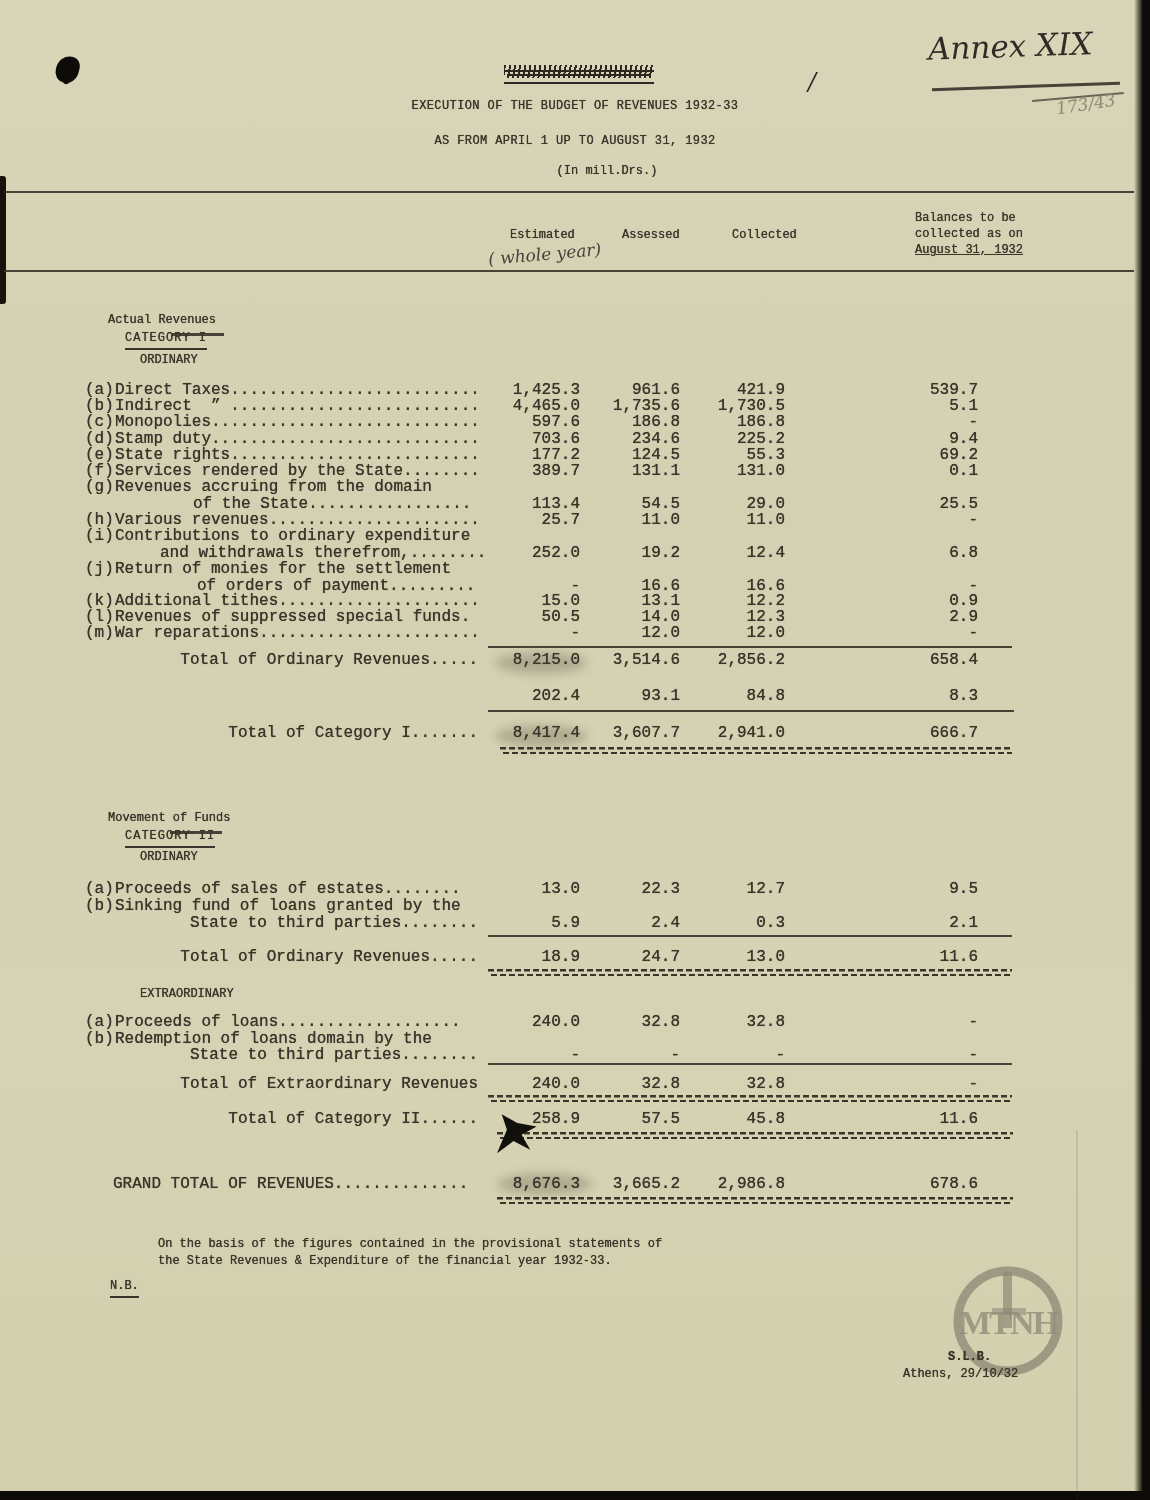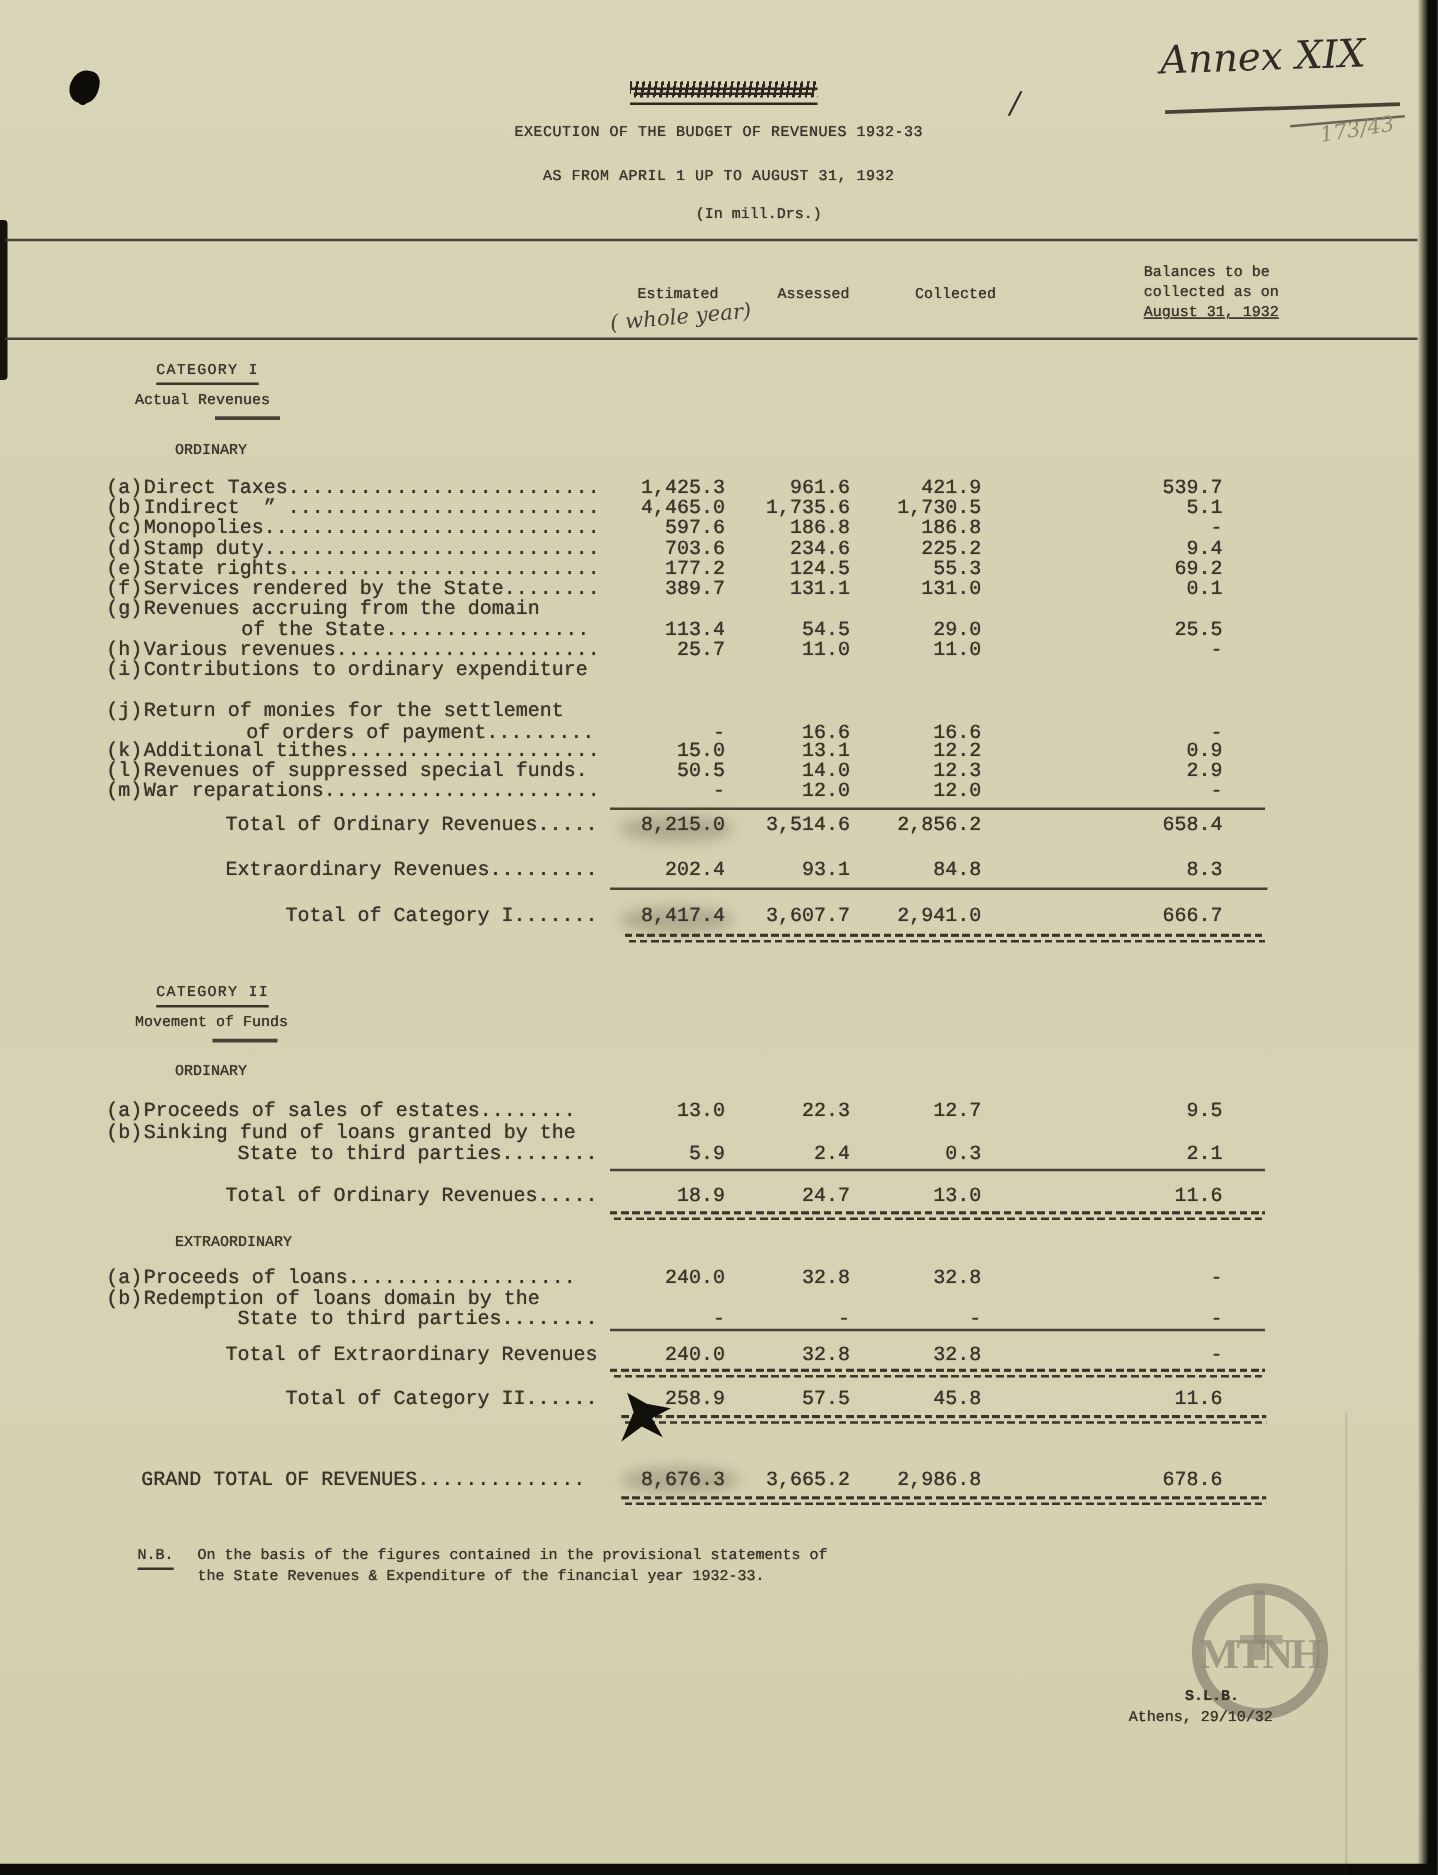--- a/index.html
+++ b/index.html
@@ -18,21 +18,21 @@
   .rt{left:115px;}
   .n{width:150px;text-align:right;}
   .ne{right:570px;} .na{right:470px;} .nc{right:365px;} .nbx{right:172px;}
   .tl{right:672px;width:430px;text-align:right;}
   .hr{position:absolute;height:2px;background:#3a352b;opacity:.92;}
   .eq{position:absolute;height:7px;
       background-image:repeating-linear-gradient(90deg,#3a352b 0 6px,rgba(0,0,0,0) 6px 9px),
                        repeating-linear-gradient(90deg,#3a352b 0 6px,rgba(0,0,0,0) 6px 9px);
       background-size:100% 2.5px,100% 2.5px;
       background-position:0 0,3px 4.5px;background-repeat:no-repeat,no-repeat;}
-  .underlined{border-bottom:2px solid #3a342a;padding-bottom:1px;}
+  .underlined{border-bottom:2px solid #3a342a;padding-bottom:1px;margin-top:42px;}
   .smudge{position:absolute;background:rgba(115,110,90,.38);filter:blur(5px);border-radius:50%;}
   .edge-right{position:absolute;top:0;right:0;width:16px;height:1500px;
       background:linear-gradient(90deg,rgba(50,44,30,.0),rgba(50,44,30,.45) 20%,#0c0b08 55%);}
   .edge-bottom{position:absolute;left:0;bottom:0;width:1150px;height:9px;background:#0c0b08;}
   .edge-left{position:absolute;left:0;top:176px;width:6px;height:128px;background:#15130c;border-radius:0 3px 3px 0;}
   .crease{position:absolute;left:1076px;top:1130px;width:2px;height:370px;background:rgba(60,55,40,.12);}
   .ink-dot{position:absolute;left:56px;top:56px;width:23px;height:27px;background:#0e0c08;
       border-radius:62% 40% 55% 48%;transform:rotate(14deg);
       box-shadow:2px 9px 0 -8px #0e0c08, -3px -2px 0 -7px #0e0c08;}
   .ink-arrow{position:absolute;left:494px;top:1112px;width:44px;height:40px;background:#12100b;
@@ -152,20 +152,27 @@
     <span class="rt">Various revenues......................</span>
     <span class="n ne">25.7</span>
     <span class="n na">11.0</span>
     <span class="n nc">11.0</span>
     <span class="n nbx">-</span>
   </div>
   <div class="row" style="top:528px">
     <span class="rl">(i)</span>
     <span class="rt">Contributions to ordinary expenditure</span>
   </div>
+  <div class="row" style="top:545px">
+    <span style="left:160px;">and withdrawals therefrom,........</span>
+    <span class="n ne">252.0</span>
+    <span class="n na">19.2</span>
+    <span class="n nc">12.4</span>
+    <span class="n nbx">6.8</span>
+  </div>
   <div class="row" style="top:561px">
     <span class="rl">(j)</span>
     <span class="rt">Return of monies for the settlement</span>
   </div>
   <div class="row" style="top:578px">
     <span style="left:197px;">of orders of payment.........</span>
     <span class="n ne">-</span>
     <span class="n na">16.6</span>
     <span class="n nc">16.6</span>
     <span class="n nbx">-</span>
@@ -199,21 +206,20 @@
   <div class="smudge" style="left:495px;top:652px;width:92px;height:22px;"></div>
 
   <div class="row" style="top:652px">
     <span class="tl">Total of Ordinary Revenues.....</span>
     <span class="n ne">8,215.0</span>
     <span class="n na">3,514.6</span>
     <span class="n nc">2,856.2</span>
     <span class="n nbx">658.4</span>
   </div>
   <div class="row" style="top:688px">
-    <span class="tl">Extraordinary Revenues.........</span>
     <span class="n ne">202.4</span>
     <span class="n na">93.1</span>
     <span class="n nc">84.8</span>
     <span class="n nbx">8.3</span>
   </div>
   <div class="hr" style="left:488px;top:710px;width:526px;"></div>
   <div class="smudge" style="left:495px;top:725px;width:92px;height:22px;"></div>
   <div class="row" style="top:725px">
     <span class="tl">Total of Category I.......</span>
     <span class="n ne">8,417.4</span>

